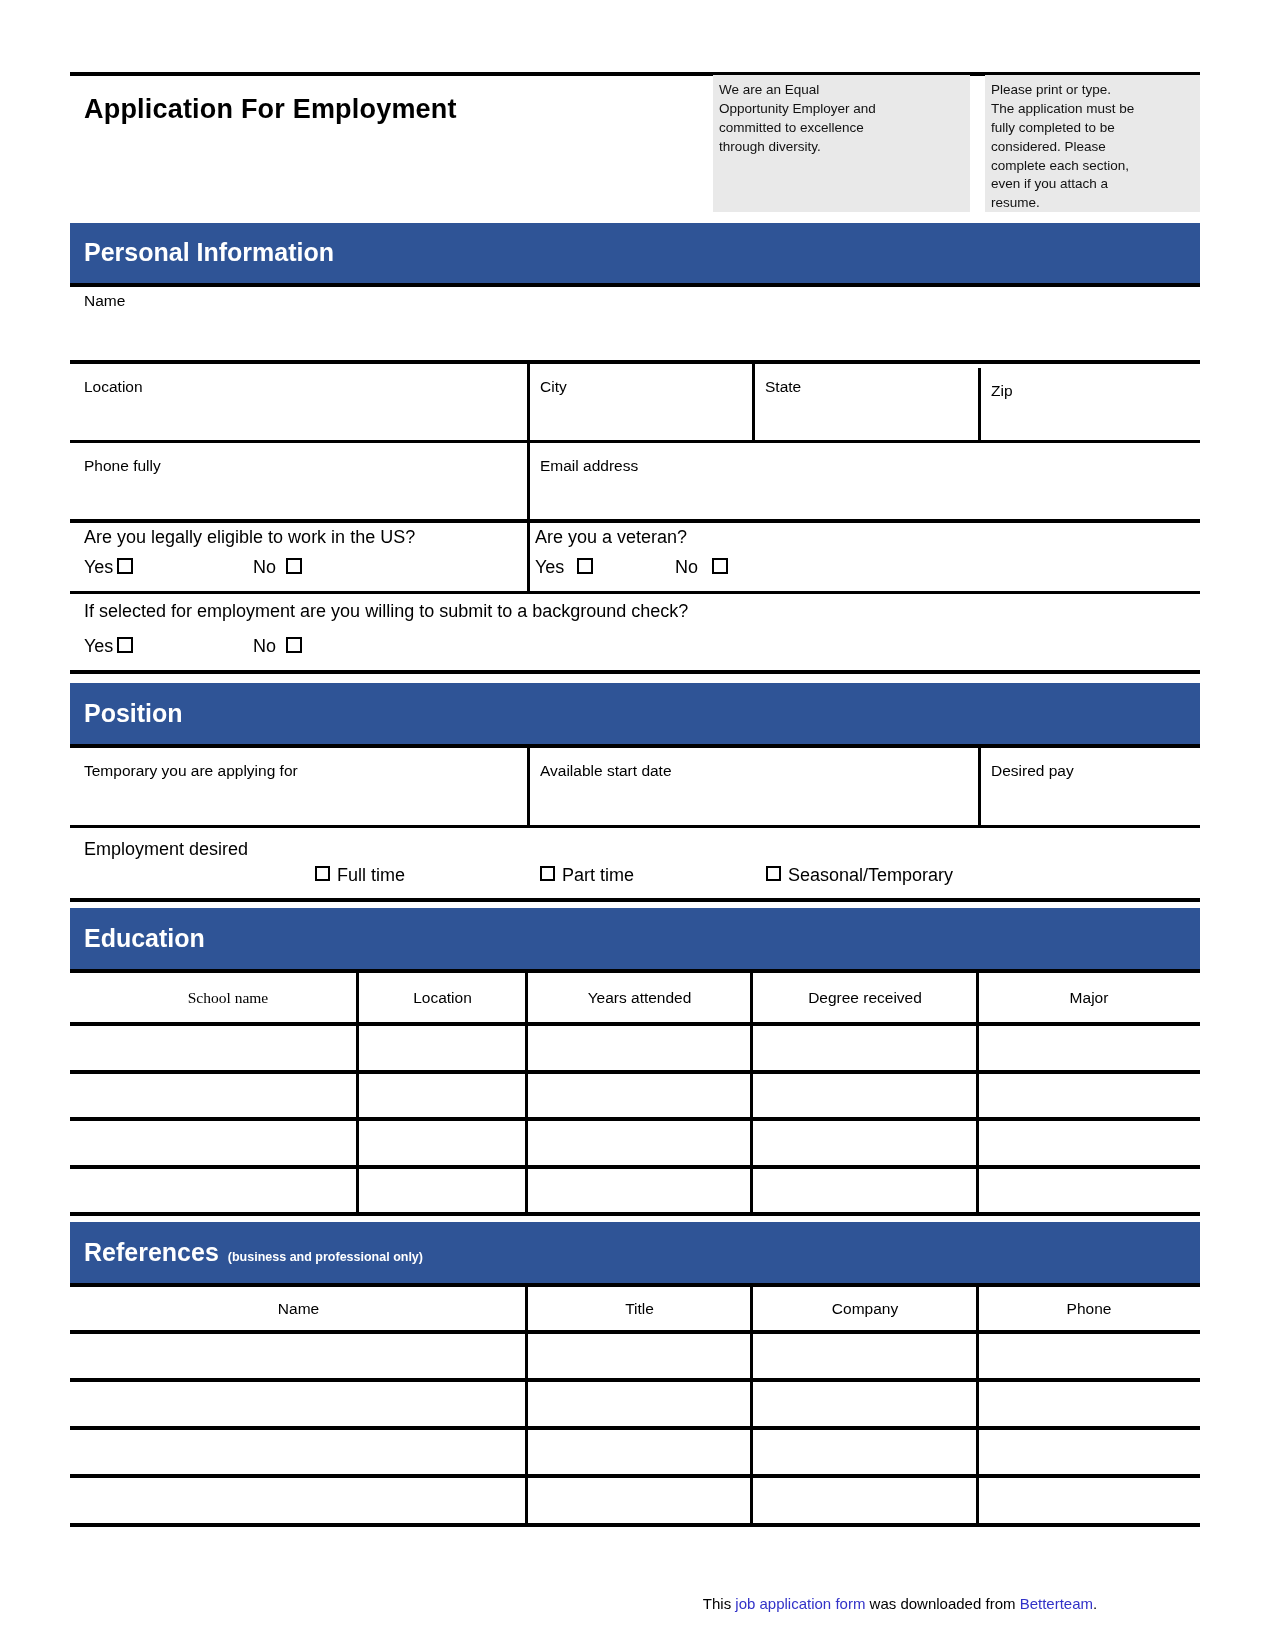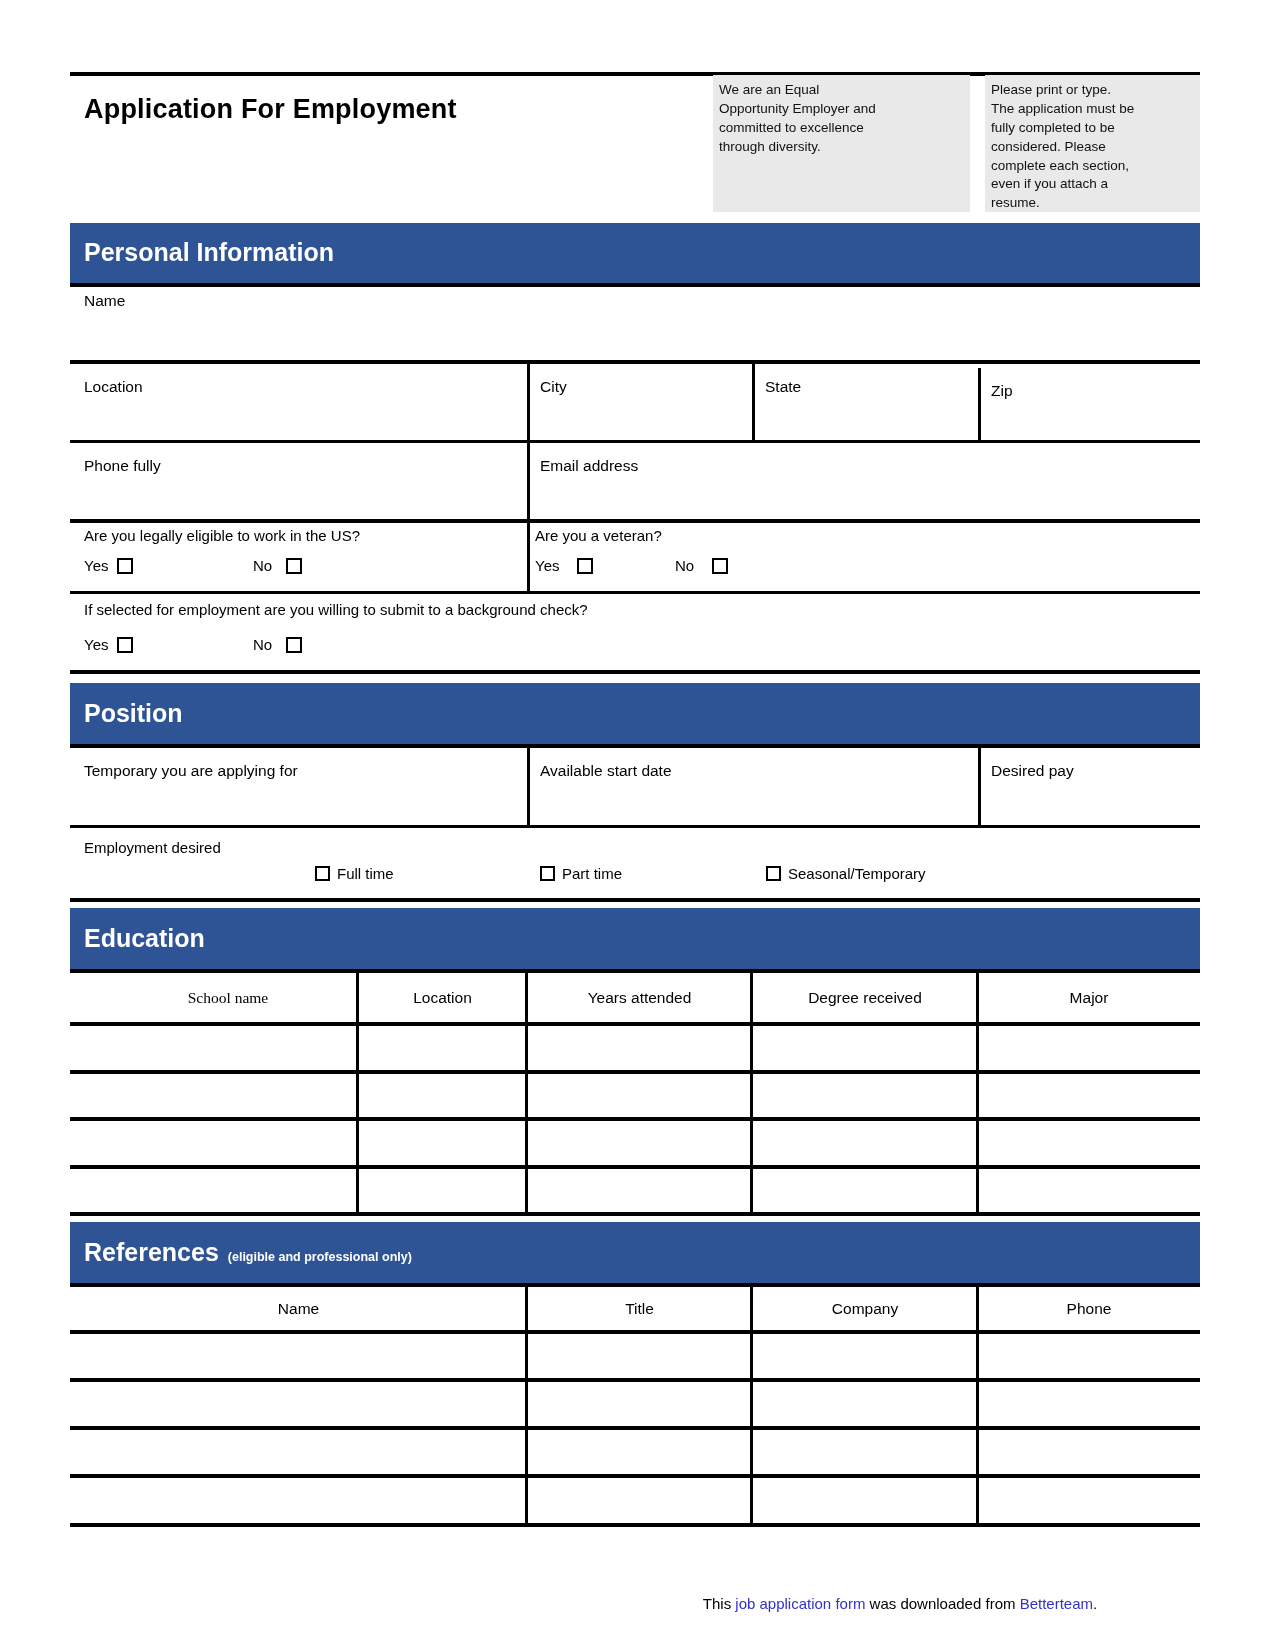--- a/index.html
+++ b/index.html
@@ -14,21 +14,21 @@
   .bar{background:#2f5496;border-bottom:4px solid #000;box-sizing:content-box;
        display:flex;align-items:flex-end;color:#fff;}
   .bar .bar-inner{padding:0 0 16px 14px;}
   .bar-heading{font-size:25px;font-weight:bold;}
   .bar-note{font-size:12.5px;font-weight:bold;margin-left:9px;}
   .lbl{font-size:15.5px;}
   .cell{position:absolute;box-sizing:border-box;}
   .cell .lbl{display:block;padding-top:14px;padding-left:10px;}
   .cell.first .lbl{padding-left:14px;}
   .bl{border-left:3px solid #000;}
-  .q{font-size:15px;position:absolute;white-space:nowrap;}
+  .q{font-size:18px;position:absolute;white-space:nowrap;}
   .cb{position:absolute;width:16px;height:16px;border:2px solid #000;background:#fff;box-sizing:border-box;}
   .cb.small{width:15px;height:15px;}
   .hcell{position:absolute;display:flex;align-items:center;justify-content:center;
          font-size:15.5px;box-sizing:border-box;}
   .footer{font-size:15px;text-align:center;}
   .link{color:#3232c8;cursor:pointer;}
   .fillcell{position:absolute;background:transparent;}
 </style>
 </head>
 <body>
@@ -162,21 +162,21 @@
       <div class="fillcell" style="left: 978px; top: 1117px; width: 222px; height: 48px;"></div>
       <div class="fillcell" style="left: 70px; top: 1165px; width: 288px; height: 47px;"></div>
       <div class="fillcell" style="left: 358px; top: 1165px; width: 169px; height: 47px;"></div>
       <div class="fillcell" style="left: 527px; top: 1165px; width: 225px; height: 47px;"></div>
       <div class="fillcell" style="left: 752px; top: 1165px; width: 226px; height: 47px;"></div>
       <div class="fillcell" style="left: 978px; top: 1165px; width: 222px; height: 47px;"></div>
     </div>
 
   <div class="abs bar" style="left:70px;top:1222px;width:1130px;height:61px;">
     <div class="bar-inner">
-      <span class="bar-heading">References</span><span class="bar-note">(eligible and professional only)</span>
+      <span class="bar-heading">References</span><span class="bar-note">(business and professional only)</span>
     </div>
   </div>
 
   <div class="hcell" style="left:70px;top:1287px;width:457px;height:43px;">Name</div>
   <div class="hcell" style="left:527px;top:1287px;width:225px;height:43px;">Title</div>
   <div class="hcell" style="left:752px;top:1287px;width:226px;height:43px;">Company</div>
   <div class="hcell" style="left:978px;top:1287px;width:222px;height:43px;">Phone</div>
 
   <div class="hl" style="left:70px;top:1330px;width:1130px;height:4px;"></div>
   <div class="hl" style="left:70px;top:1378px;width:1130px;height:4px;"></div>

